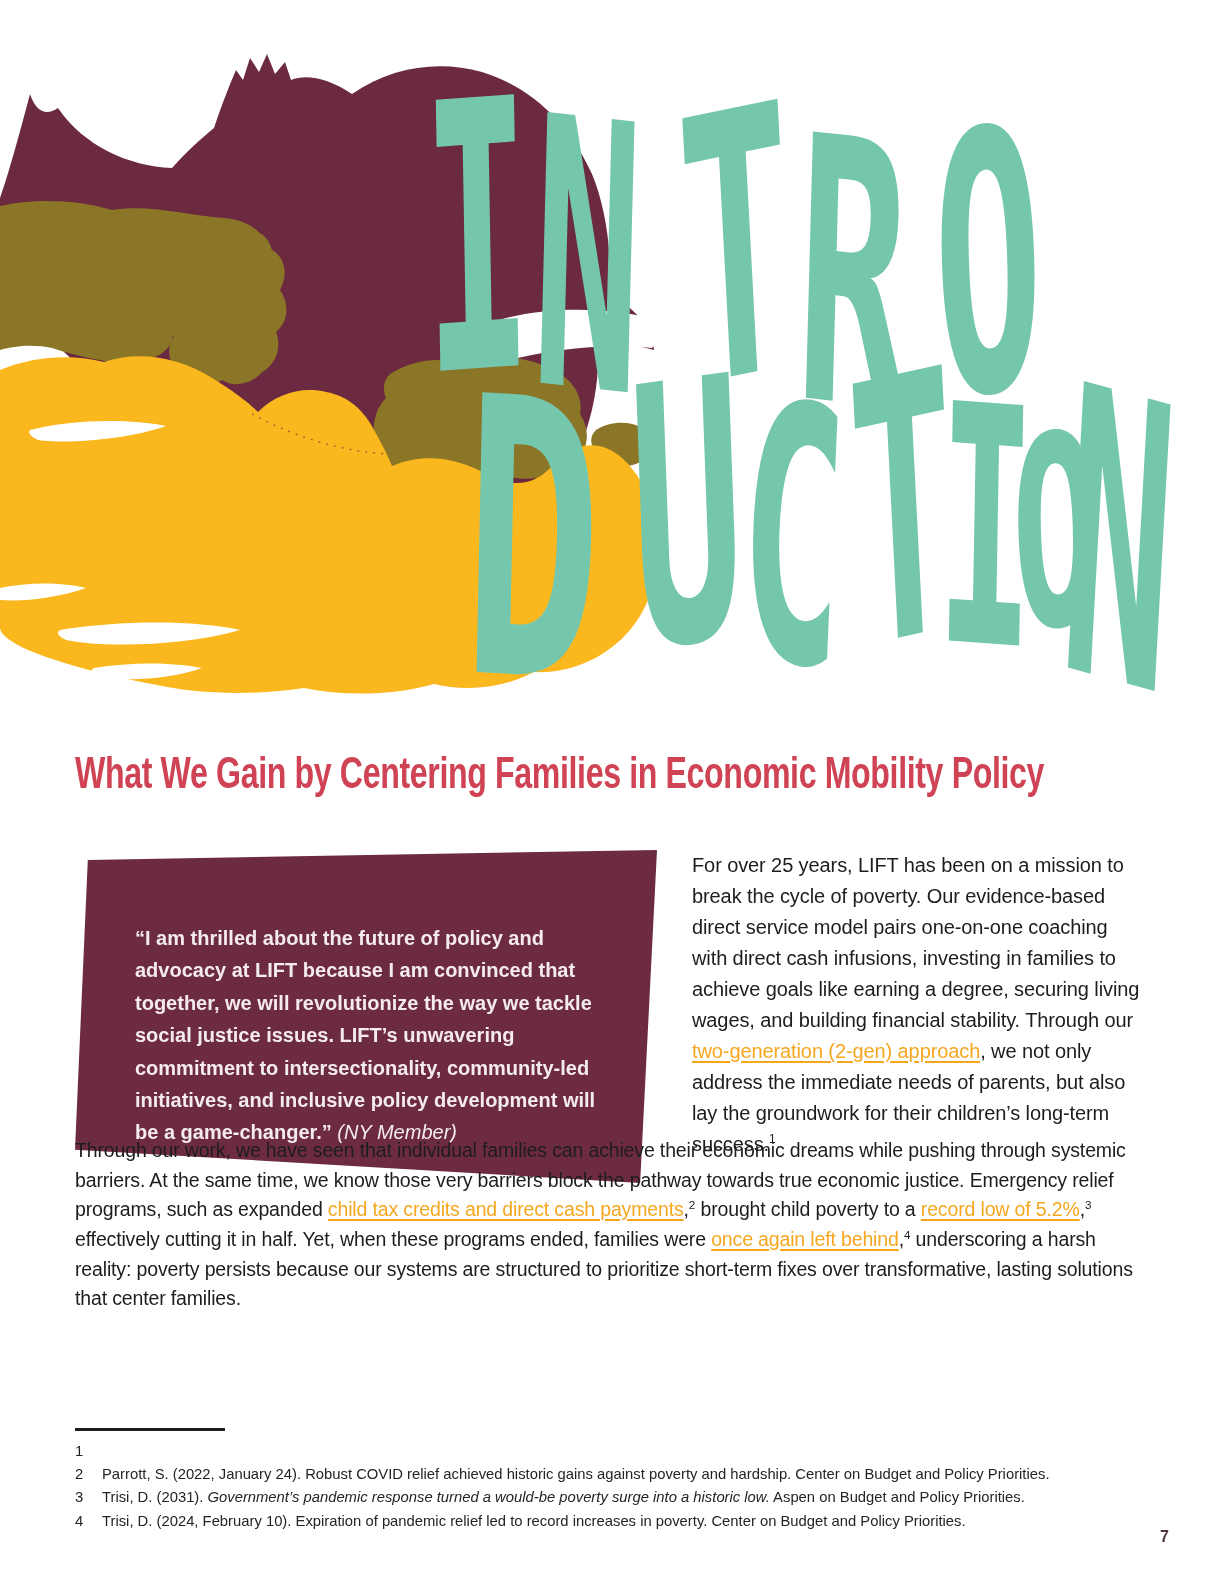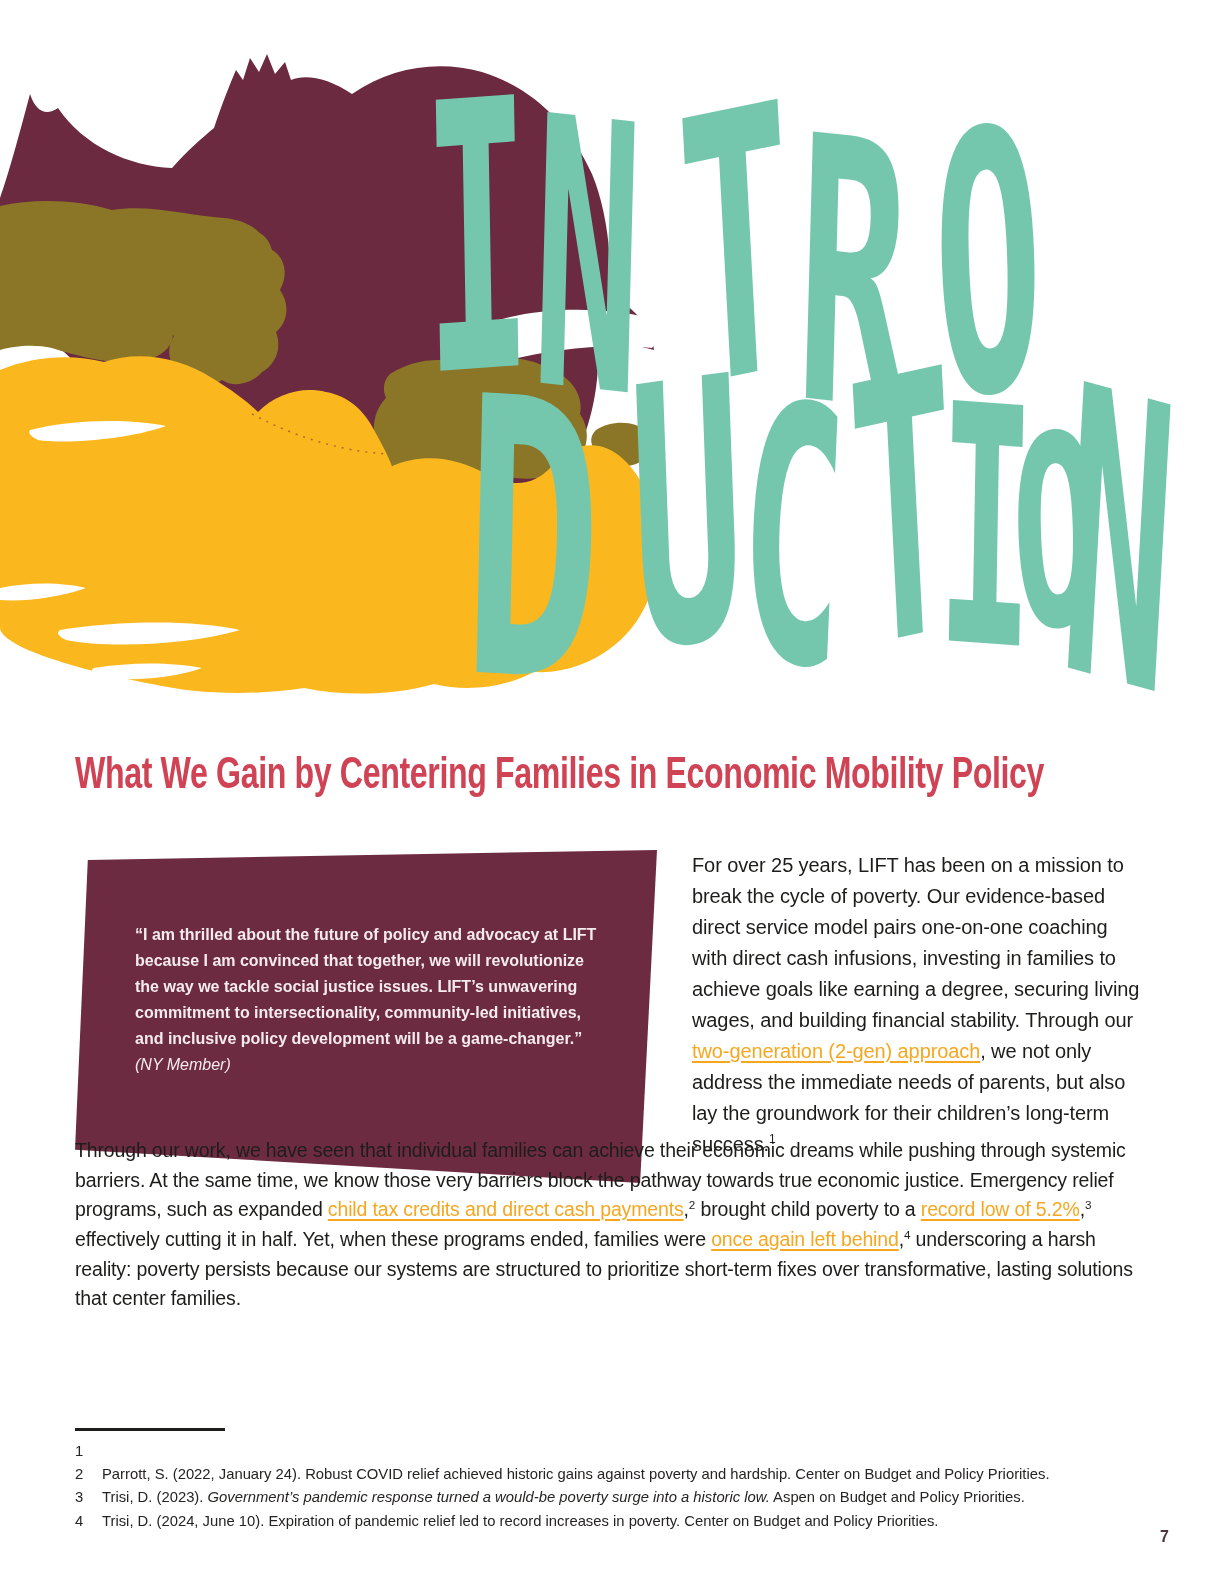--- a/index.html
+++ b/index.html
@@ -41,21 +41,21 @@
 
   
   #section-heading{position:absolute;left:75px;top:748px;font-size:44px;font-weight:700;
     letter-spacing:-.5px;color:var(--heading-red);white-space:nowrap;
     transform:scale(.73,1);transform-origin:left top;}
 
   
   #quote-box{position:absolute;left:75px;top:850px;width:582px;height:333px;
     background:var(--maroon-box);
     clip-path:polygon(2.2% 3%,100% 0%,97.1% 100%,0% 90%);}
-  #quote-inner{padding:72px 56px 0 60px;color:var(--quote-text);font-size:16px;
+  #quote-inner{padding:72px 56px 0 60px;color:var(--quote-text);font-size:20px;
     font-weight:700;line-height:1.62;}
   #quote-inner .attr{font-style:italic;font-weight:400;}
 
   
   #intro-col{position:absolute;left:692px;top:850px;width:452px;font-size:20px;
     font-weight:400;line-height:1.55;color:var(--ink);letter-spacing:-.1px;}
 
   
   #body-para{position:absolute;left:75px;top:1136px;width:1080px;font-size:19.5px;
     line-height:1.52;color:var(--ink);letter-spacing:-.15px;}
@@ -190,24 +190,24 @@
     <div id="footnote-list">
         <div class="fn-row">
           <span class="fn-num">1</span>
         </div>
         <div class="fn-row">
           <span class="fn-num">2</span>
           <span class="fn-text"><span>Parrott, S. (2022, January 24). Robust COVID relief achieved historic gains against poverty and hardship. Center on Budget and Policy Priorities.</span></span>
         </div>
         <div class="fn-row">
           <span class="fn-num">3</span>
-          <span class="fn-text"><span>Trisi, D. (2023). </span><em>Government’s pandemic response turned a would-be poverty surge into a historic low.</em><span> Aspen on Budget and Policy Priorities.</span></span>
+          <span class="fn-text"><span>Trisi, D. (2031). </span><em>Government’s pandemic response turned a would-be poverty surge into a historic low.</em><span> Aspen on Budget and Policy Priorities.</span></span>
         </div>
         <div class="fn-row">
           <span class="fn-num">4</span>
-          <span class="fn-text"><span>Trisi, D. (2024, June 10). Expiration of pandemic relief led to record increases in poverty. Center on Budget and Policy Priorities.</span></span>
+          <span class="fn-text"><span>Trisi, D. (2024, February 10). Expiration of pandemic relief led to record increases in poverty. Center on Budget and Policy Priorities.</span></span>
         </div>
       </div>
   </div>
 
   <div id="page-number">7</div>
 
 </div>
 
 </body></html>

